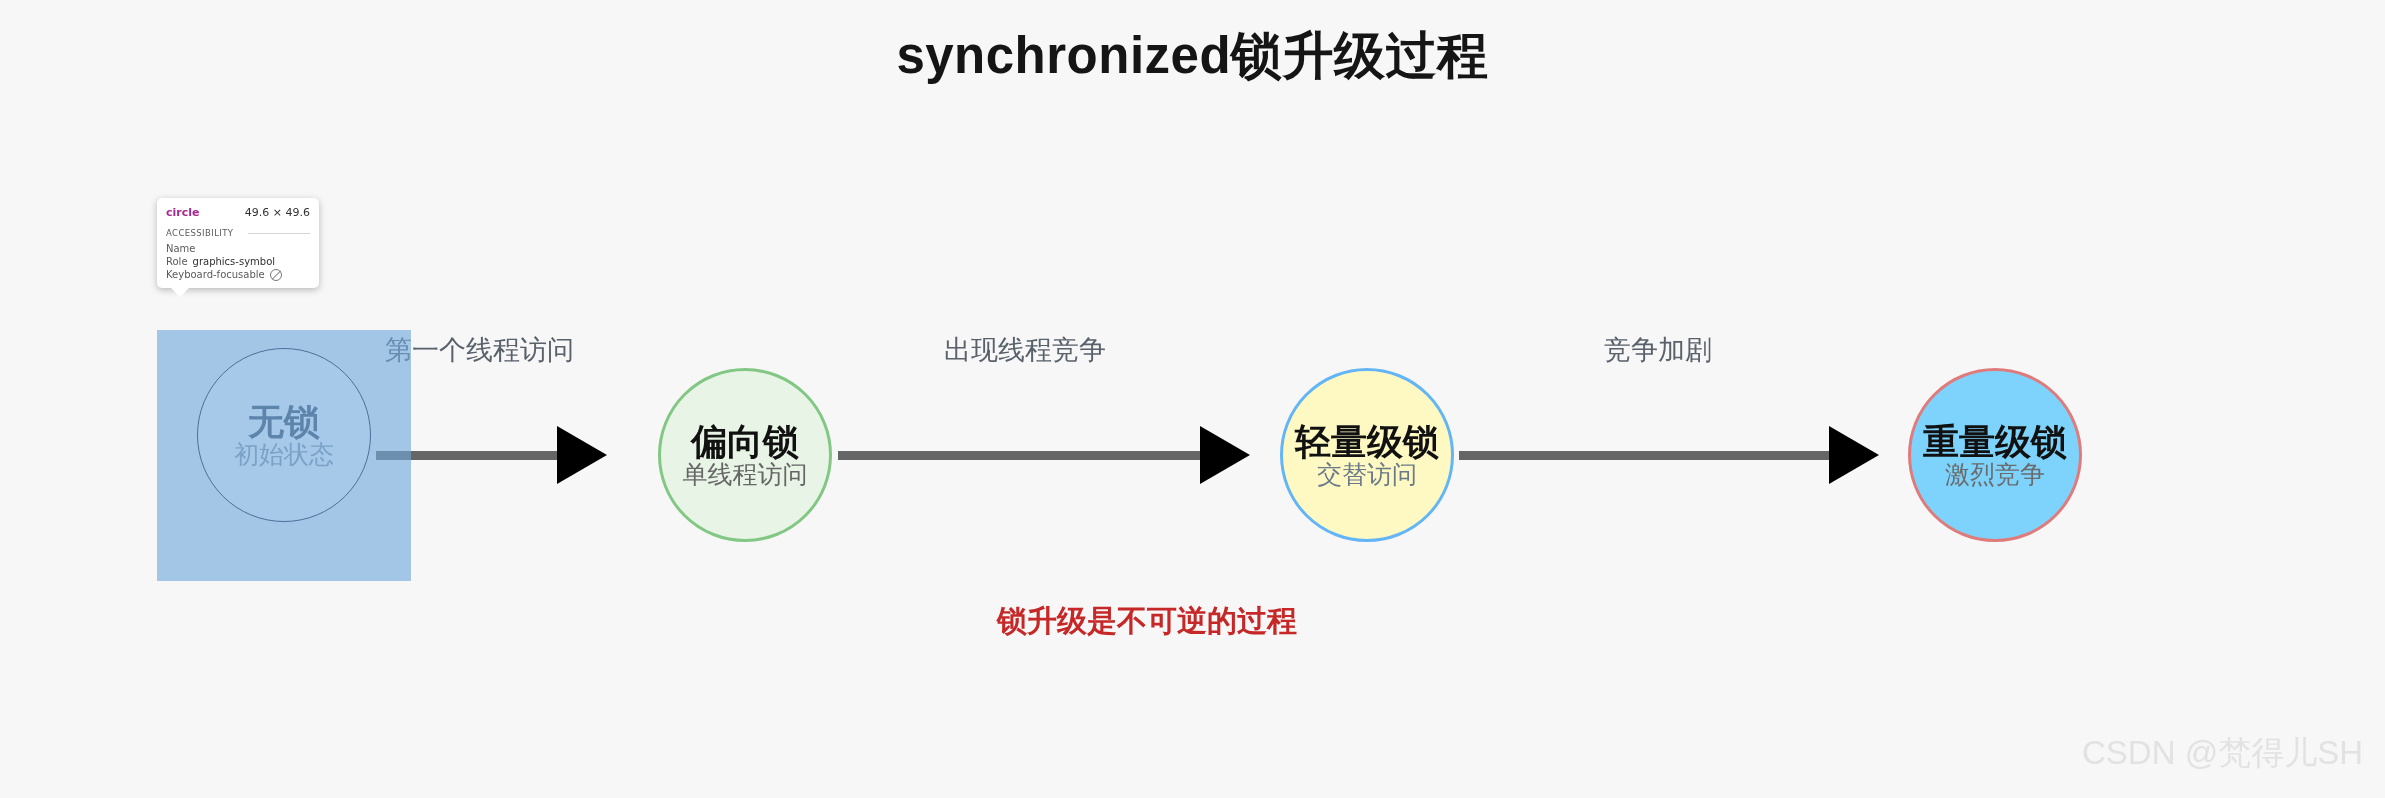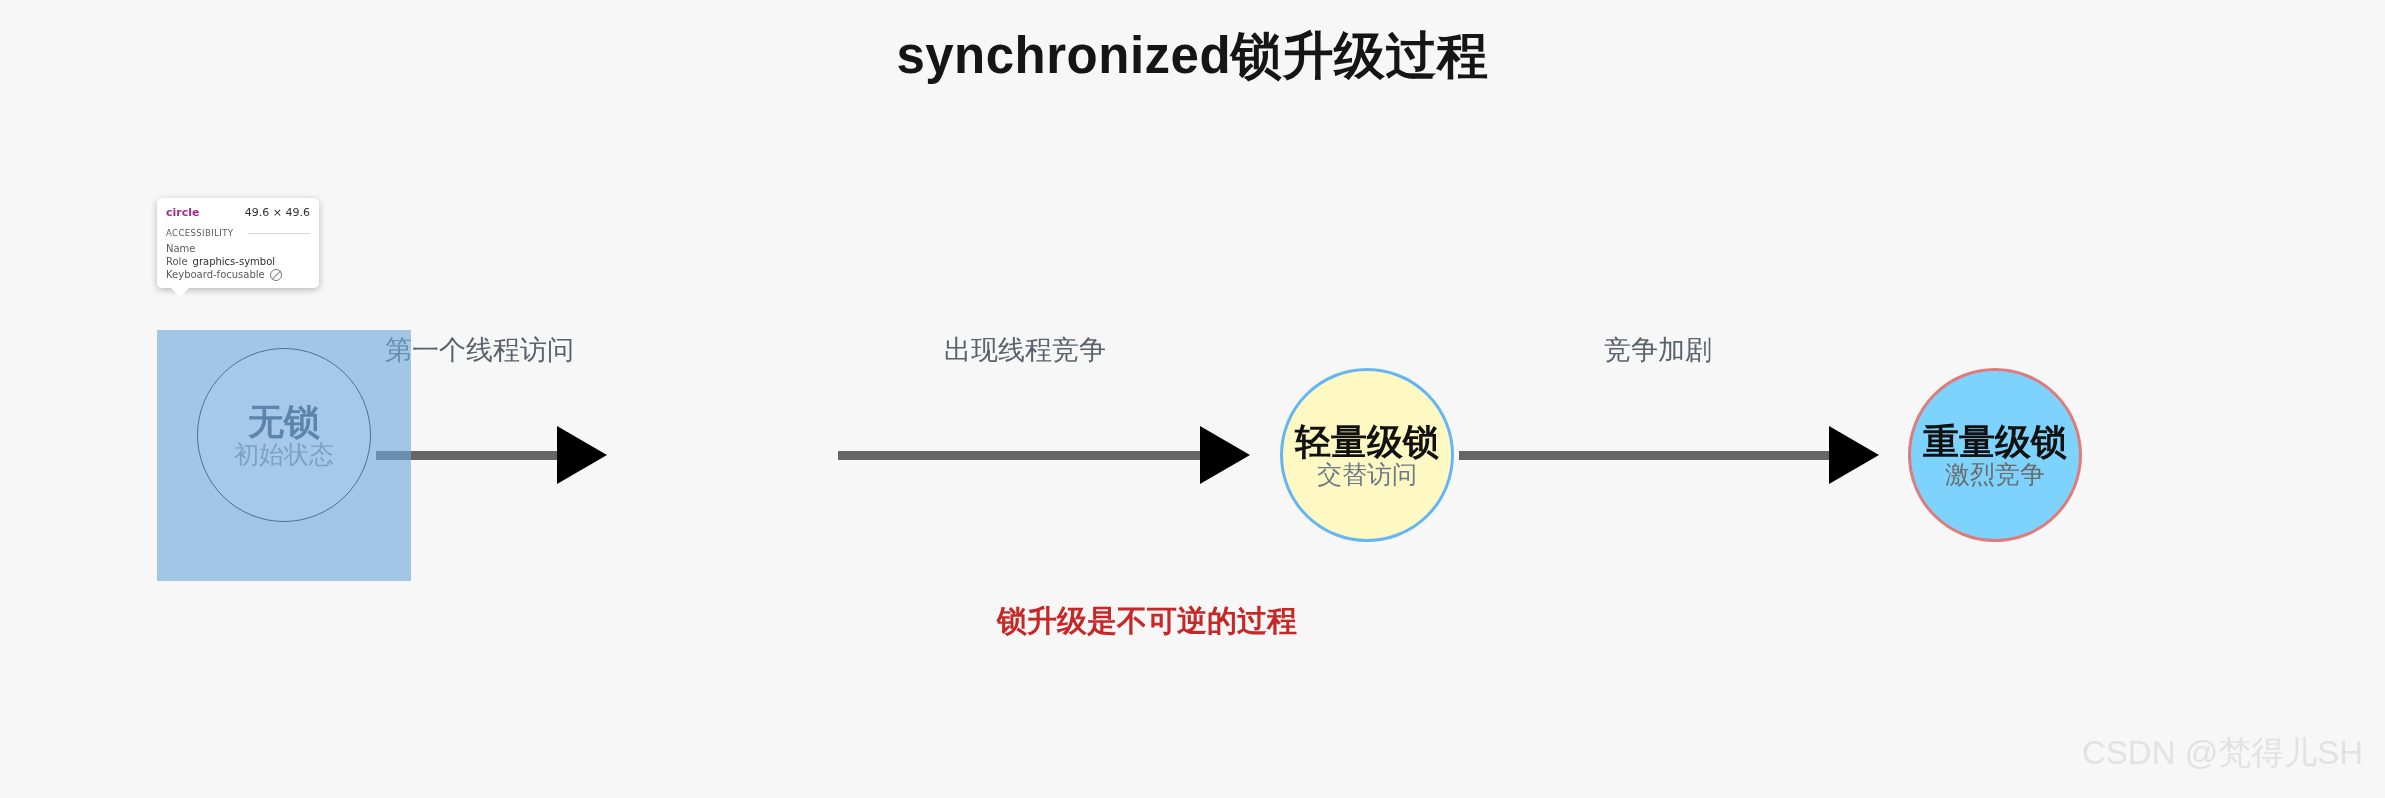--- a/index.html
+++ b/index.html
@@ -266,20 +266,24 @@
 
   <div class="edge-label" id="edge-label-0">第一个线程访问</div>
   <div class="edge-label" id="edge-label-1">出现线程竞争</div>
   <div class="edge-label" id="edge-label-2">竞争加剧</div>
 
   <div class="flow-node" id="node-0">
     <div class="node-title">无锁</div>
     <div class="node-sub">初始状态</div>
   </div>
 
+  <div class="flow-node" id="node-1">
+    <div class="node-title">偏向锁</div>
+    <div class="node-sub">单线程访问</div>
+  </div>
 
   <div class="flow-node" id="node-2">
     <div class="node-title">轻量级锁</div>
     <div class="node-sub">交替访问</div>
   </div>
 
   <div class="flow-node" id="node-3">
     <div class="node-title">重量级锁</div>
     <div class="node-sub">激烈竞争</div>
   </div>

